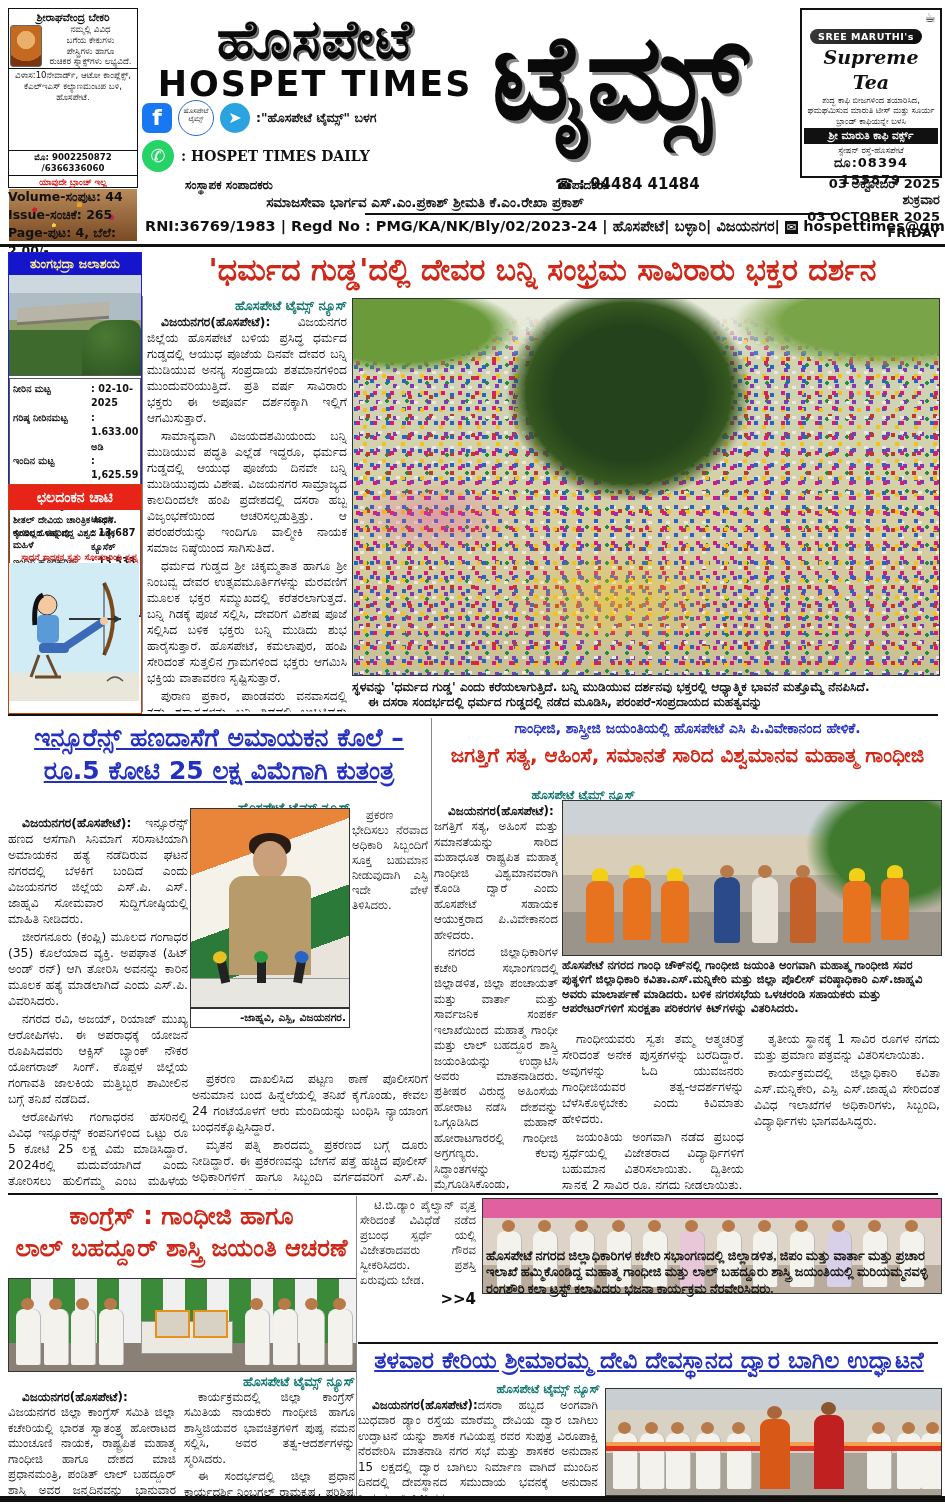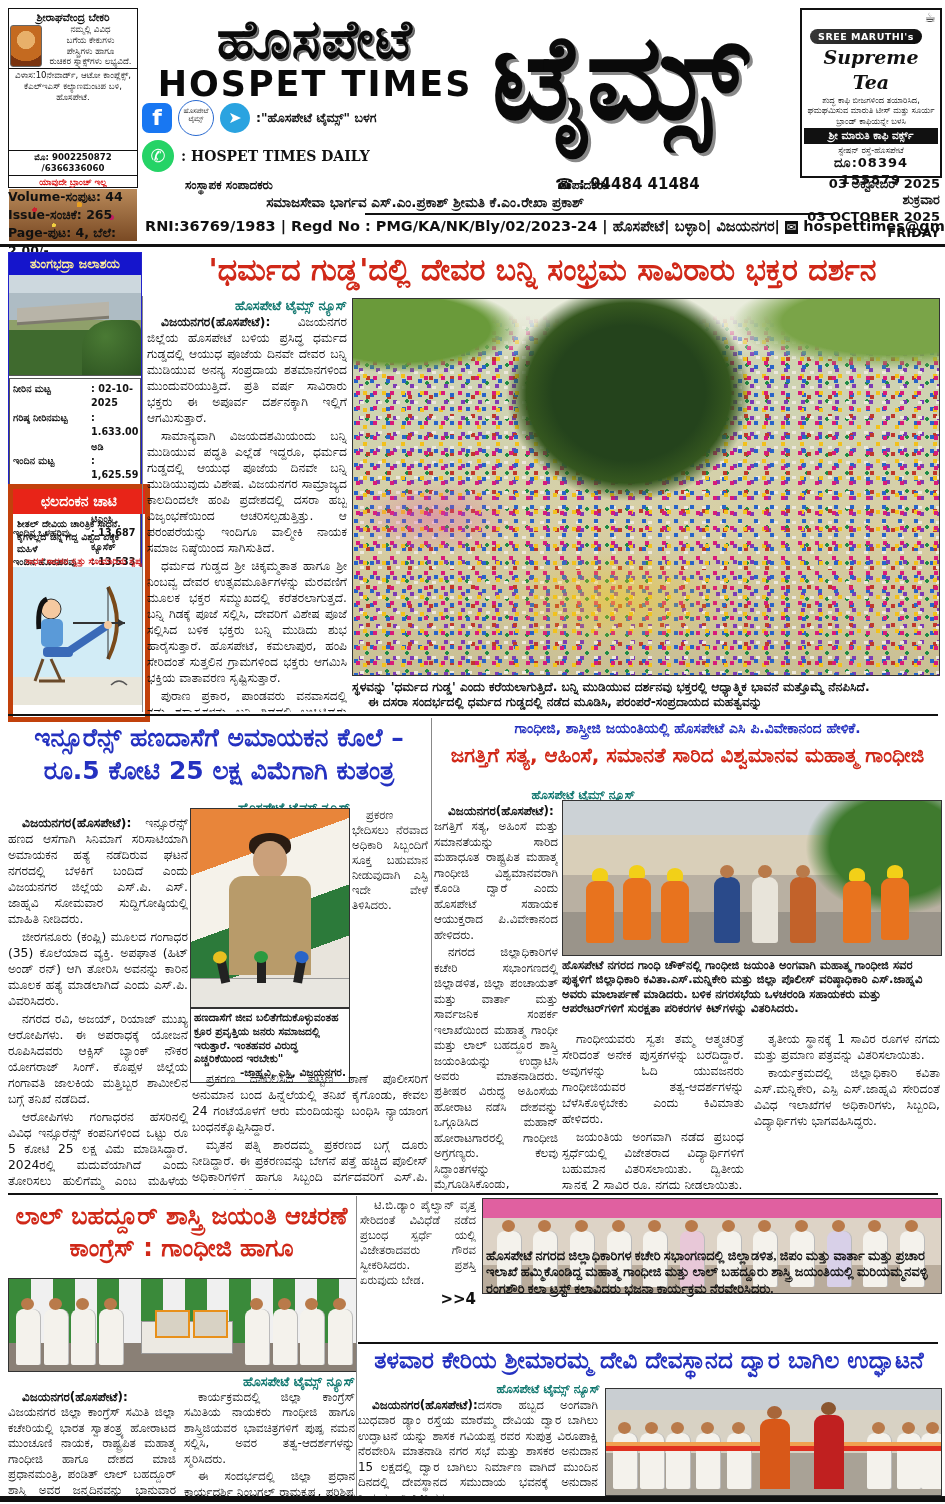--- a/index.html
+++ b/index.html
@@ -53,27 +53,27 @@
   .dam{height:100px;border-bottom:1px solid #555;background:
        linear-gradient(180deg,#cdd8de 0 18%,#aebcc4 18% 45%,#8fa06a 45% 55%,#3f6a2e 55%);position:relative;}
   .dam:before{content:"";position:absolute;left:6%;top:30%;width:70%;height:14%;background:#b8b4a8;
        transform:skewY(-4deg);box-shadow:0 3px 0 #7e7a6e;}
   .dam:after{content:"";position:absolute;right:0;bottom:0;width:45%;height:55%;border-radius:50% 20% 0 0;
        background:radial-gradient(circle at 40% 30%,#4a7a34,#2c5220);}
   .stats{font-size:9.6px;font-weight:600;line-height:1.5;padding:3px 3px;border:1px solid #555;margin-top:2px;}
   .stats .r{display:flex;}
   .stats .l{flex:0 0 63%;}
   .stats .v{font-weight:800;}
-  .cart{border:5px solid #c2410c;}
+  .cart{border:1px solid #c2410c;}
   .cart .tt{background:#e82418;color:#fff;font-weight:bold;font-size:14px;text-align:center;padding:4px 0;}
   .cart .cap{font-size:9.3px;font-weight:600;padding:4px 4px 0 4px;line-height:1.35;}
   .cart .note{color:#d02020;font-size:8.6px;font-weight:bold;text-align:right;padding:0 3px;}
   
   .hl-red{color:#d02818;font-weight:800;text-align:center;}
-  .hl-blue{color:#2431c0;font-weight:800;text-align:center;}
+  .hl-blue{color:#2431c0;font-weight:800;text-align:center;text-decoration:underline;}
   .kicker{color:#2431c0;font-weight:700;text-align:center;}
   
   .crowd{width:100%;height:100%;background:
     radial-gradient(ellipse 170px 150px at 47% 25%,#24431c 0 45%,#35571f 60%,rgba(53,87,31,0) 72%),
     radial-gradient(ellipse 150px 55px at 8% 8%,#6a9a3a 0 60%,rgba(106,154,58,0) 80%),
     radial-gradient(ellipse 200px 60px at 92% 6%,#7aa448 0 55%,rgba(122,164,72,0) 80%),
     linear-gradient(180deg,#e9ecdc 0 4%,rgba(233,236,220,.8) 8%,rgba(233,236,220,0) 16%),
     radial-gradient(ellipse 160px 70px at 45% 80%,rgba(240,198,30,.55),rgba(240,198,30,0) 70%),
     radial-gradient(ellipse 120px 55px at 14% 58%,rgba(228,80,160,.4),rgba(228,80,160,0) 70%),
     radial-gradient(circle 2.4px at 5px 4px,#d81b7a 98%,transparent),
@@ -303,21 +303,20 @@
       <div class="hair"></div>
         <div class="head"></div>
         <div class="body"></div>
       <div class="desk"></div>
         <div class="mic1"></div>
         <div class="mic2"></div>
         <div class="mic3"></div>
     </div>
   </div>
   <div class="abs capbox" style="left:190px;top:1008px;width:152px;">
-    <span>ಹಣದಾಸೆಗೆ ಜೀವ ಬಲಿತೆಗೆದುಕೊಳ್ಳುವಂತಹ ಕ್ರೂರ ಪ್ರವೃತ್ತಿಯ ಜನರು ಸಮಾಜದಲ್ಲಿ ಇರುತ್ತಾರೆ. ಇಂತಹವರ ವಿರುದ್ಧ ಎಚ್ಚರಿಕೆಯಿಂದ ಇರಬೇಕು"</span>
     <div style="text-align:right;">-ಜಾಹ್ನವಿ, ಎಸ್ಪಿ, ವಿಜಯನಗರ.</div>
   </div>
 
   <div class="abs col" style="left:352px;top:808px;width:76px;height:198px;font-size:11.6px;">
     <p>ಪ್ರಕರಣ ಭೇದಿಸಲು ನೆರವಾದ ಅಧಿಕಾರಿ ಸಿಬ್ಬಂದಿಗೆ ಸೂಕ್ತ ಬಹುಮಾನ ನೀಡುವುದಾಗಿ ಎಸ್ಪಿ ಇದೇ ವೇಳೆ ತಿಳಿಸಿದರು.</p>
   </div>
 
   <div class="abs col" style="left:192px;top:1072px;width:236px;height:118px;">
     <p>ಪ್ರಕರಣ ದಾಖಲಿಸಿದ ಪಟ್ಟಣ ಠಾಣೆ ಪೊಲೀಸರಿಗೆ ಅನುಮಾನ ಬಂದ ಹಿನ್ನೆಲೆಯಲ್ಲಿ ತನಿಖೆ ಕೈಗೊಂಡು, ಕೇವಲ 24 ಗಂಟೆಯೊಳಗೆ ಆರು ಮಂದಿಯನ್ನು ಬಂಧಿಸಿ ನ್ಯಾಯಾಂಗ ಬಂಧನಕ್ಕೊಪ್ಪಿಸಿದ್ದಾರೆ.</p>
     <p>ಮೃತನ ಪತ್ನಿ ಶಾರದಮ್ಮ ಪ್ರಕರಣದ ಬಗ್ಗೆ ದೂರು ನೀಡಿದ್ದಾರೆ. ಈ ಪ್ರಕರಣವನ್ನು ಬೇಗನೆ ಪತ್ತೆ ಹಚ್ಚಿದ ಪೊಲೀಸ್ ಅಧಿಕಾರಿಗಳಿಗೆ ಹಾಗೂ ಸಿಬ್ಬಂದಿ ವರ್ಗದವರಿಗೆ ಎಸ್.ಪಿ. ಅಭಿನಂದನೆ ಸಲ್ಲಿಸಿದರು.</p>
@@ -376,22 +375,22 @@
         <div class="wht" style="left:59%;"></div>
       <div class="wht" style="left:67%;"></div>
         <div class="wht" style="left:75%;background:#d8d0e8;"></div>
       <div class="wht" style="left:83%;"></div>
         <div class="wht" style="left:91%;"></div>
     </div>
   </div>
   <div class="abs caption" style="left:486px;top:1248px;width:454px;font-size:13px;font-family:Liberation Serif, serif;">ಹೊಸಪೇಟೆ ನಗರದ ಜಿಲ್ಲಾಧಿಕಾರಿಗಳ ಕಚೇರಿ ಸಭಾಂಗಣದಲ್ಲಿ ಜಿಲ್ಲಾಡಳಿತ, ಜಿಪಂ ಮತ್ತು ವಾರ್ತಾ ಮತ್ತು ಪ್ರಚಾರ ಇಲಾಖೆ ಹಮ್ಮಿಕೊಂಡಿದ್ದ ಮಹಾತ್ಮ ಗಾಂಧೀಜಿ ಮತ್ತು ಲಾಲ್ ಬಹದ್ದೂರು ಶಾಸ್ತ್ರಿ ಜಯಂತಿಯಲ್ಲಿ ಮರಿಯಮ್ಮನವಳ್ಳಿ ರಂಗಶೌರಿ ಕಲಾ ಟ್ರಸ್ಟ್ ಕಲಾವಿದರು ಭಜನಾ ಕಾರ್ಯಕ್ರಮ ನೆರವೇರಿಸಿದರು.</div>
 
   <div class="abs hl-red" style="left:8px;top:1200px;width:347px;font-size:24px;line-height:1.35;">
+    <div>ಕಾಂಗ್ರೆಸ್ : ಗಾಂಧೀಜಿ ಹಾಗೂ</div>
     <div>ಲಾಲ್ ಬಹದ್ದೂರ್ ಶಾಸ್ತ್ರಿ ಜಯಂತಿ ಆಚರಣೆ</div>
-    <div>ಕಾಂಗ್ರೆಸ್ : ಗಾಂಧೀಜಿ ಹಾಗೂ</div>
   </div>
   <div class="abs photo" style="left:8px;top:1278px;width:347px;height:92px;">
     <div class="cong">
       <div class="floor"></div>
         <div class="tbl"></div>
         <div class="pt1"></div>
         <div class="pt2"></div>
       <div class="wht" style="left:2%;"></div>
         <div class="wht" style="left:10%;"></div>
       <div class="wht" style="left:18%;"></div>

